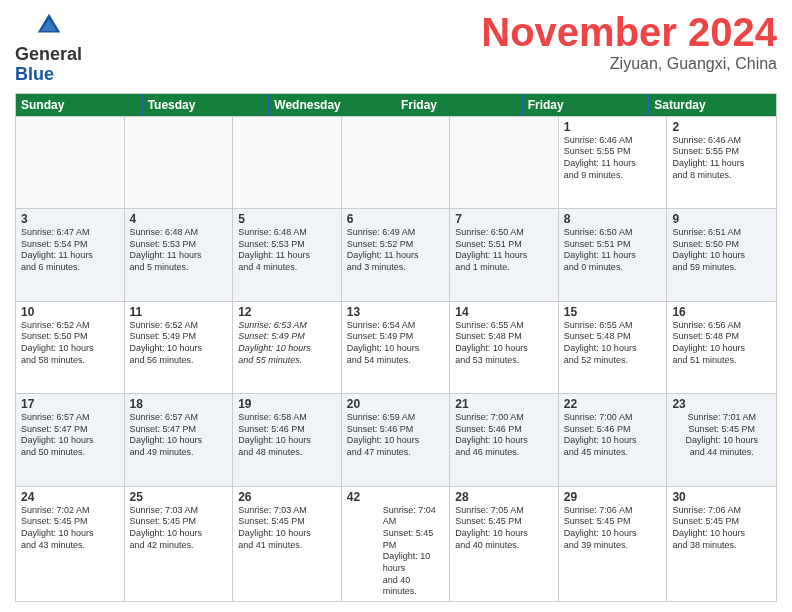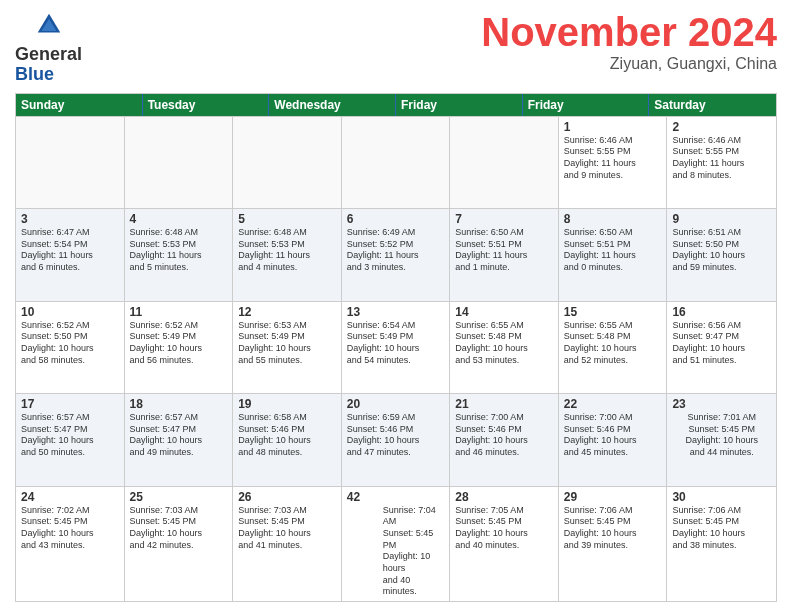--- a/index.html
+++ b/index.html
@@ -220,21 +220,21 @@
           </div>
           <div class="cal-cell has-data">
             <div class="day-num">11</div>
             <div class="day-info" style="white-space: pre-line;">Sunrise: 6:52 AM
 Sunset: 5:49 PM
 Daylight: 10 hours
 and 56 minutes.</div>
           </div>
           <div class="cal-cell has-data">
             <div class="day-num">12</div>
-            <div class="day-info" style="white-space: pre-line;">Sunrise: 6:53 AM
+            <div class="day-info" style="white-space: pre-line; font-style: italic;">Sunrise: 6:53 AM
 Sunset: 5:49 PM
 Daylight: 10 hours
 and 55 minutes.</div>
           </div>
           <div class="cal-cell has-data">
             <div class="day-num">13</div>
             <div class="day-info" style="white-space: pre-line;">Sunrise: 6:54 AM
 Sunset: 5:49 PM
 Daylight: 10 hours
 and 54 minutes.</div>
@@ -249,21 +249,21 @@
           <div class="cal-cell has-data">
             <div class="day-num">15</div>
             <div class="day-info" style="white-space: pre-line;">Sunrise: 6:55 AM
 Sunset: 5:48 PM
 Daylight: 10 hours
 and 52 minutes.</div>
           </div>
           <div class="cal-cell has-data">
             <div class="day-num">16</div>
             <div class="day-info" style="white-space: pre-line;">Sunrise: 6:56 AM
-Sunset: 9:47 PM
+Sunset: 5:48 PM
 Daylight: 10 hours
 and 51 minutes.</div>
           </div>
         </div>
         <div class="cal-row alt-row">
           <div class="cal-cell has-data">
             <div class="day-num">17</div>
             <div class="day-info" style="white-space: pre-line;">Sunrise: 6:57 AM
 Sunset: 5:47 PM
 Daylight: 10 hours

